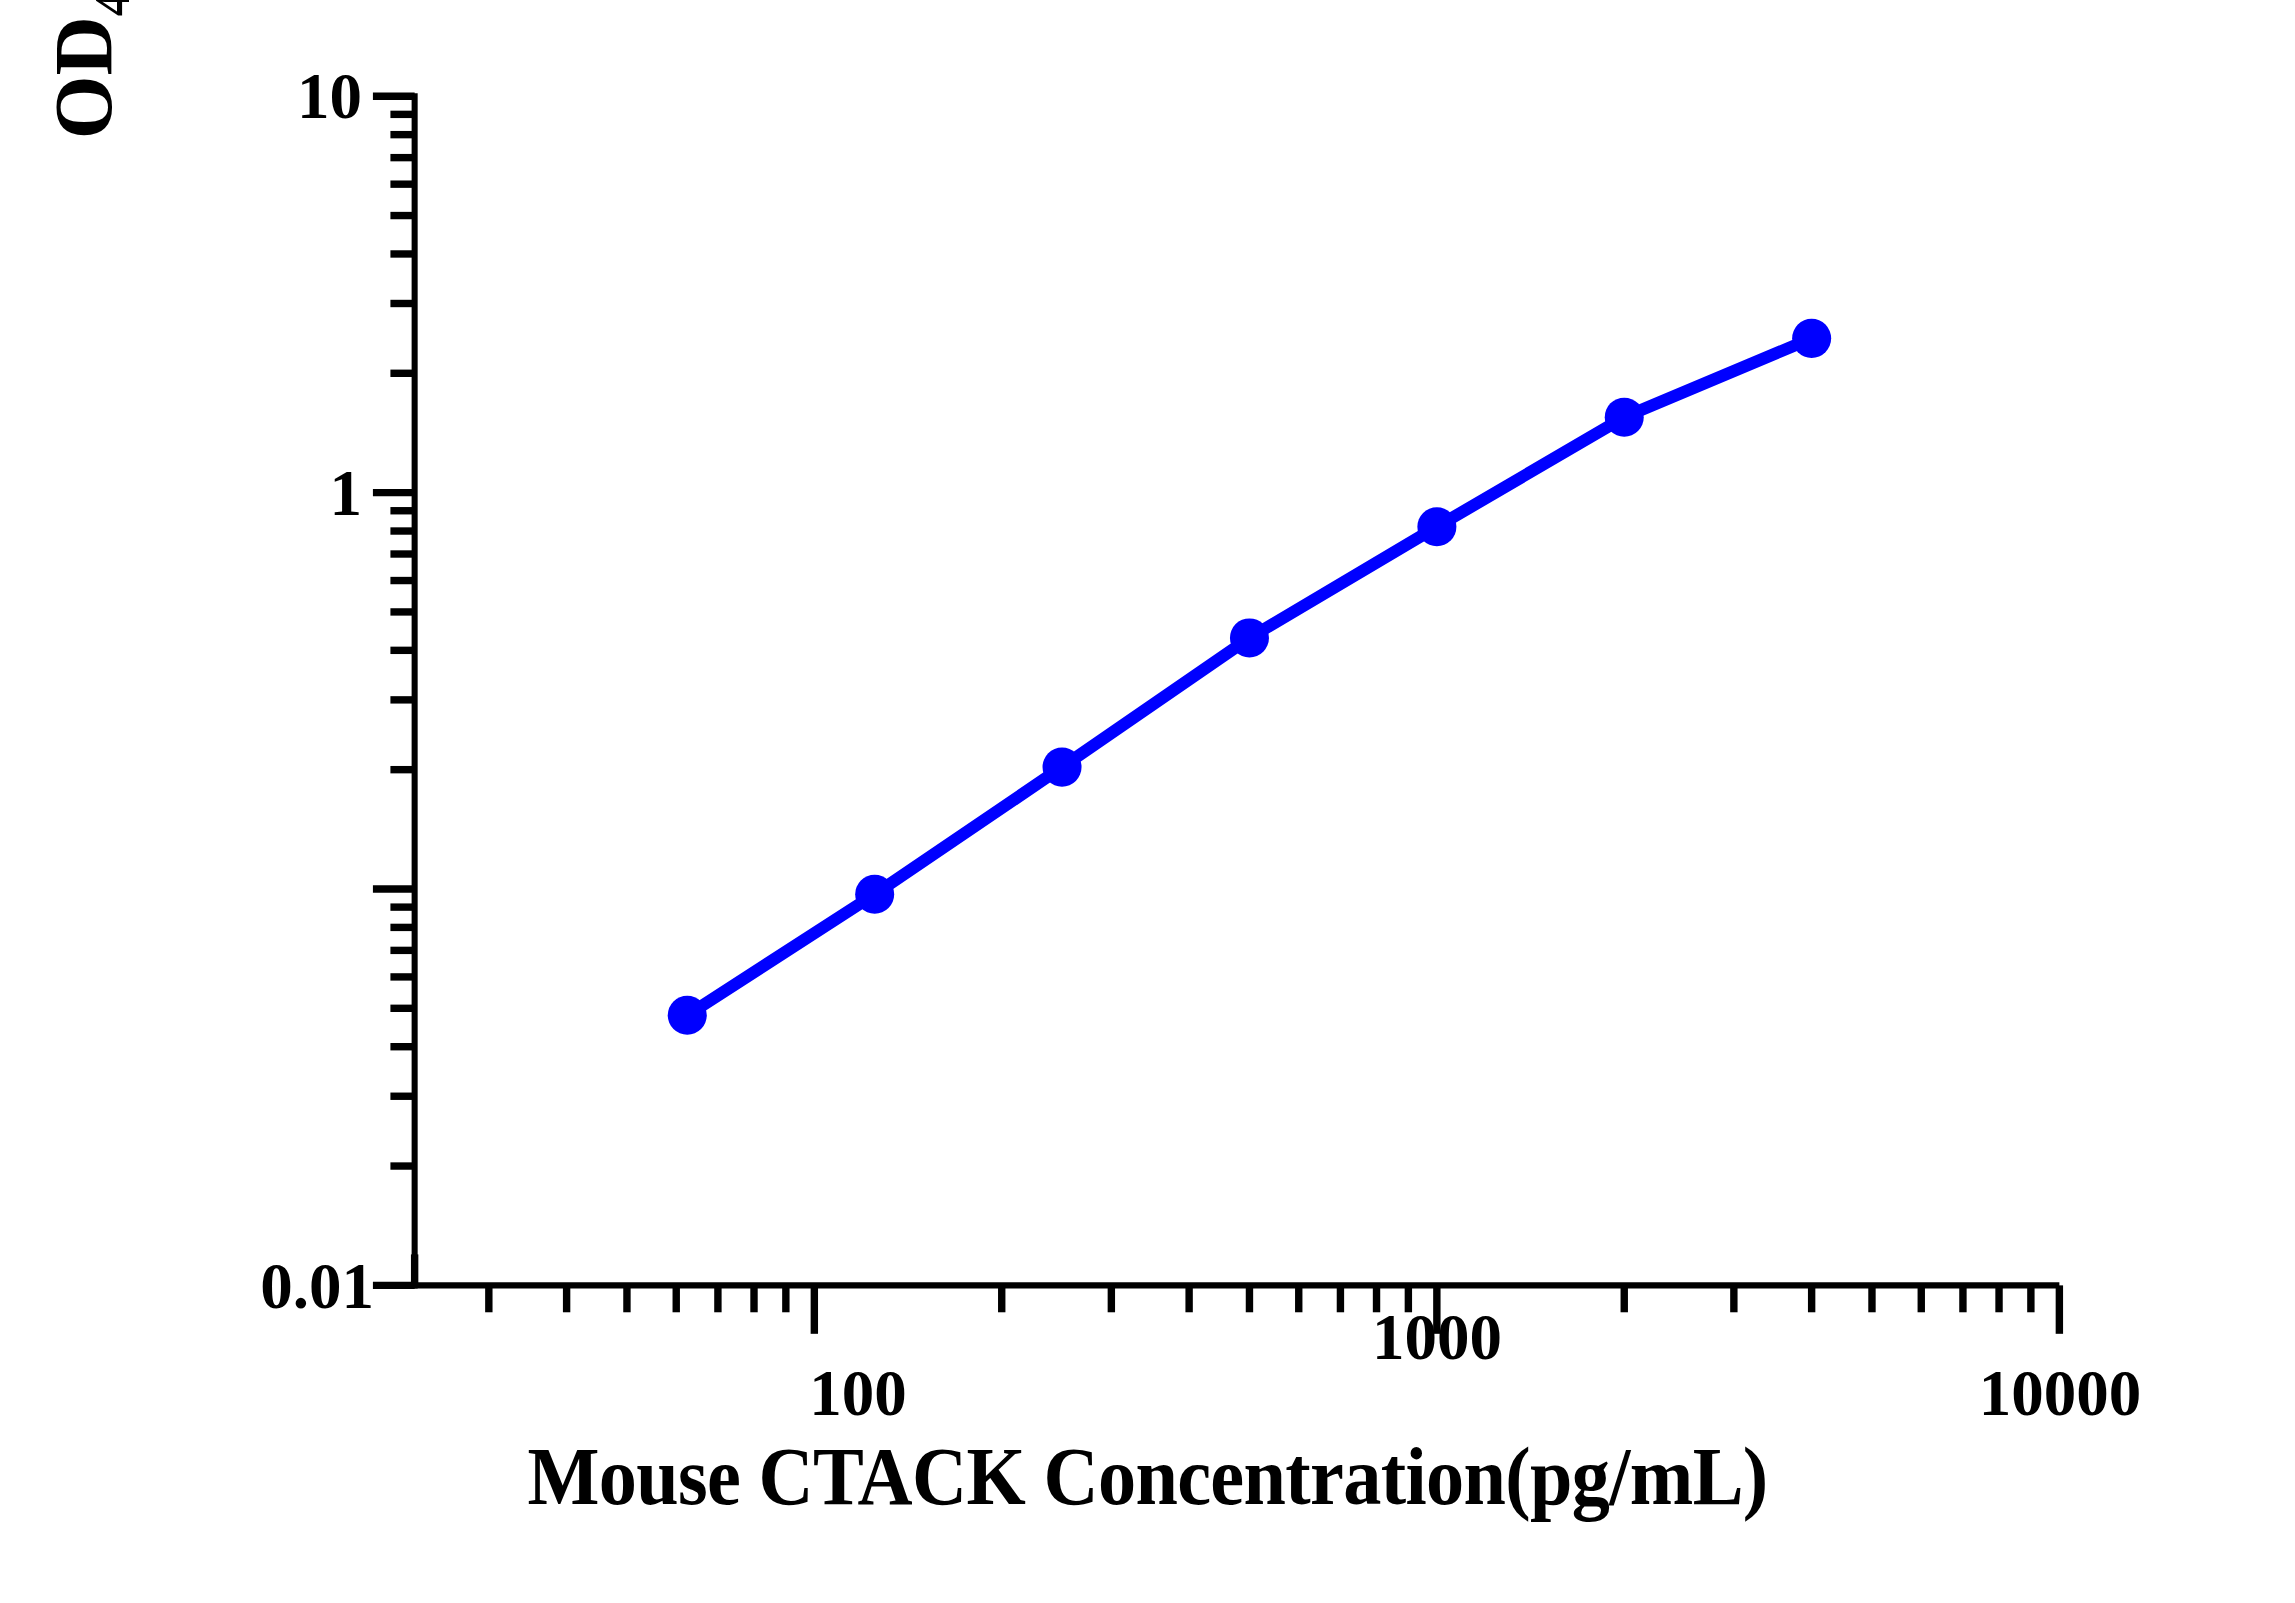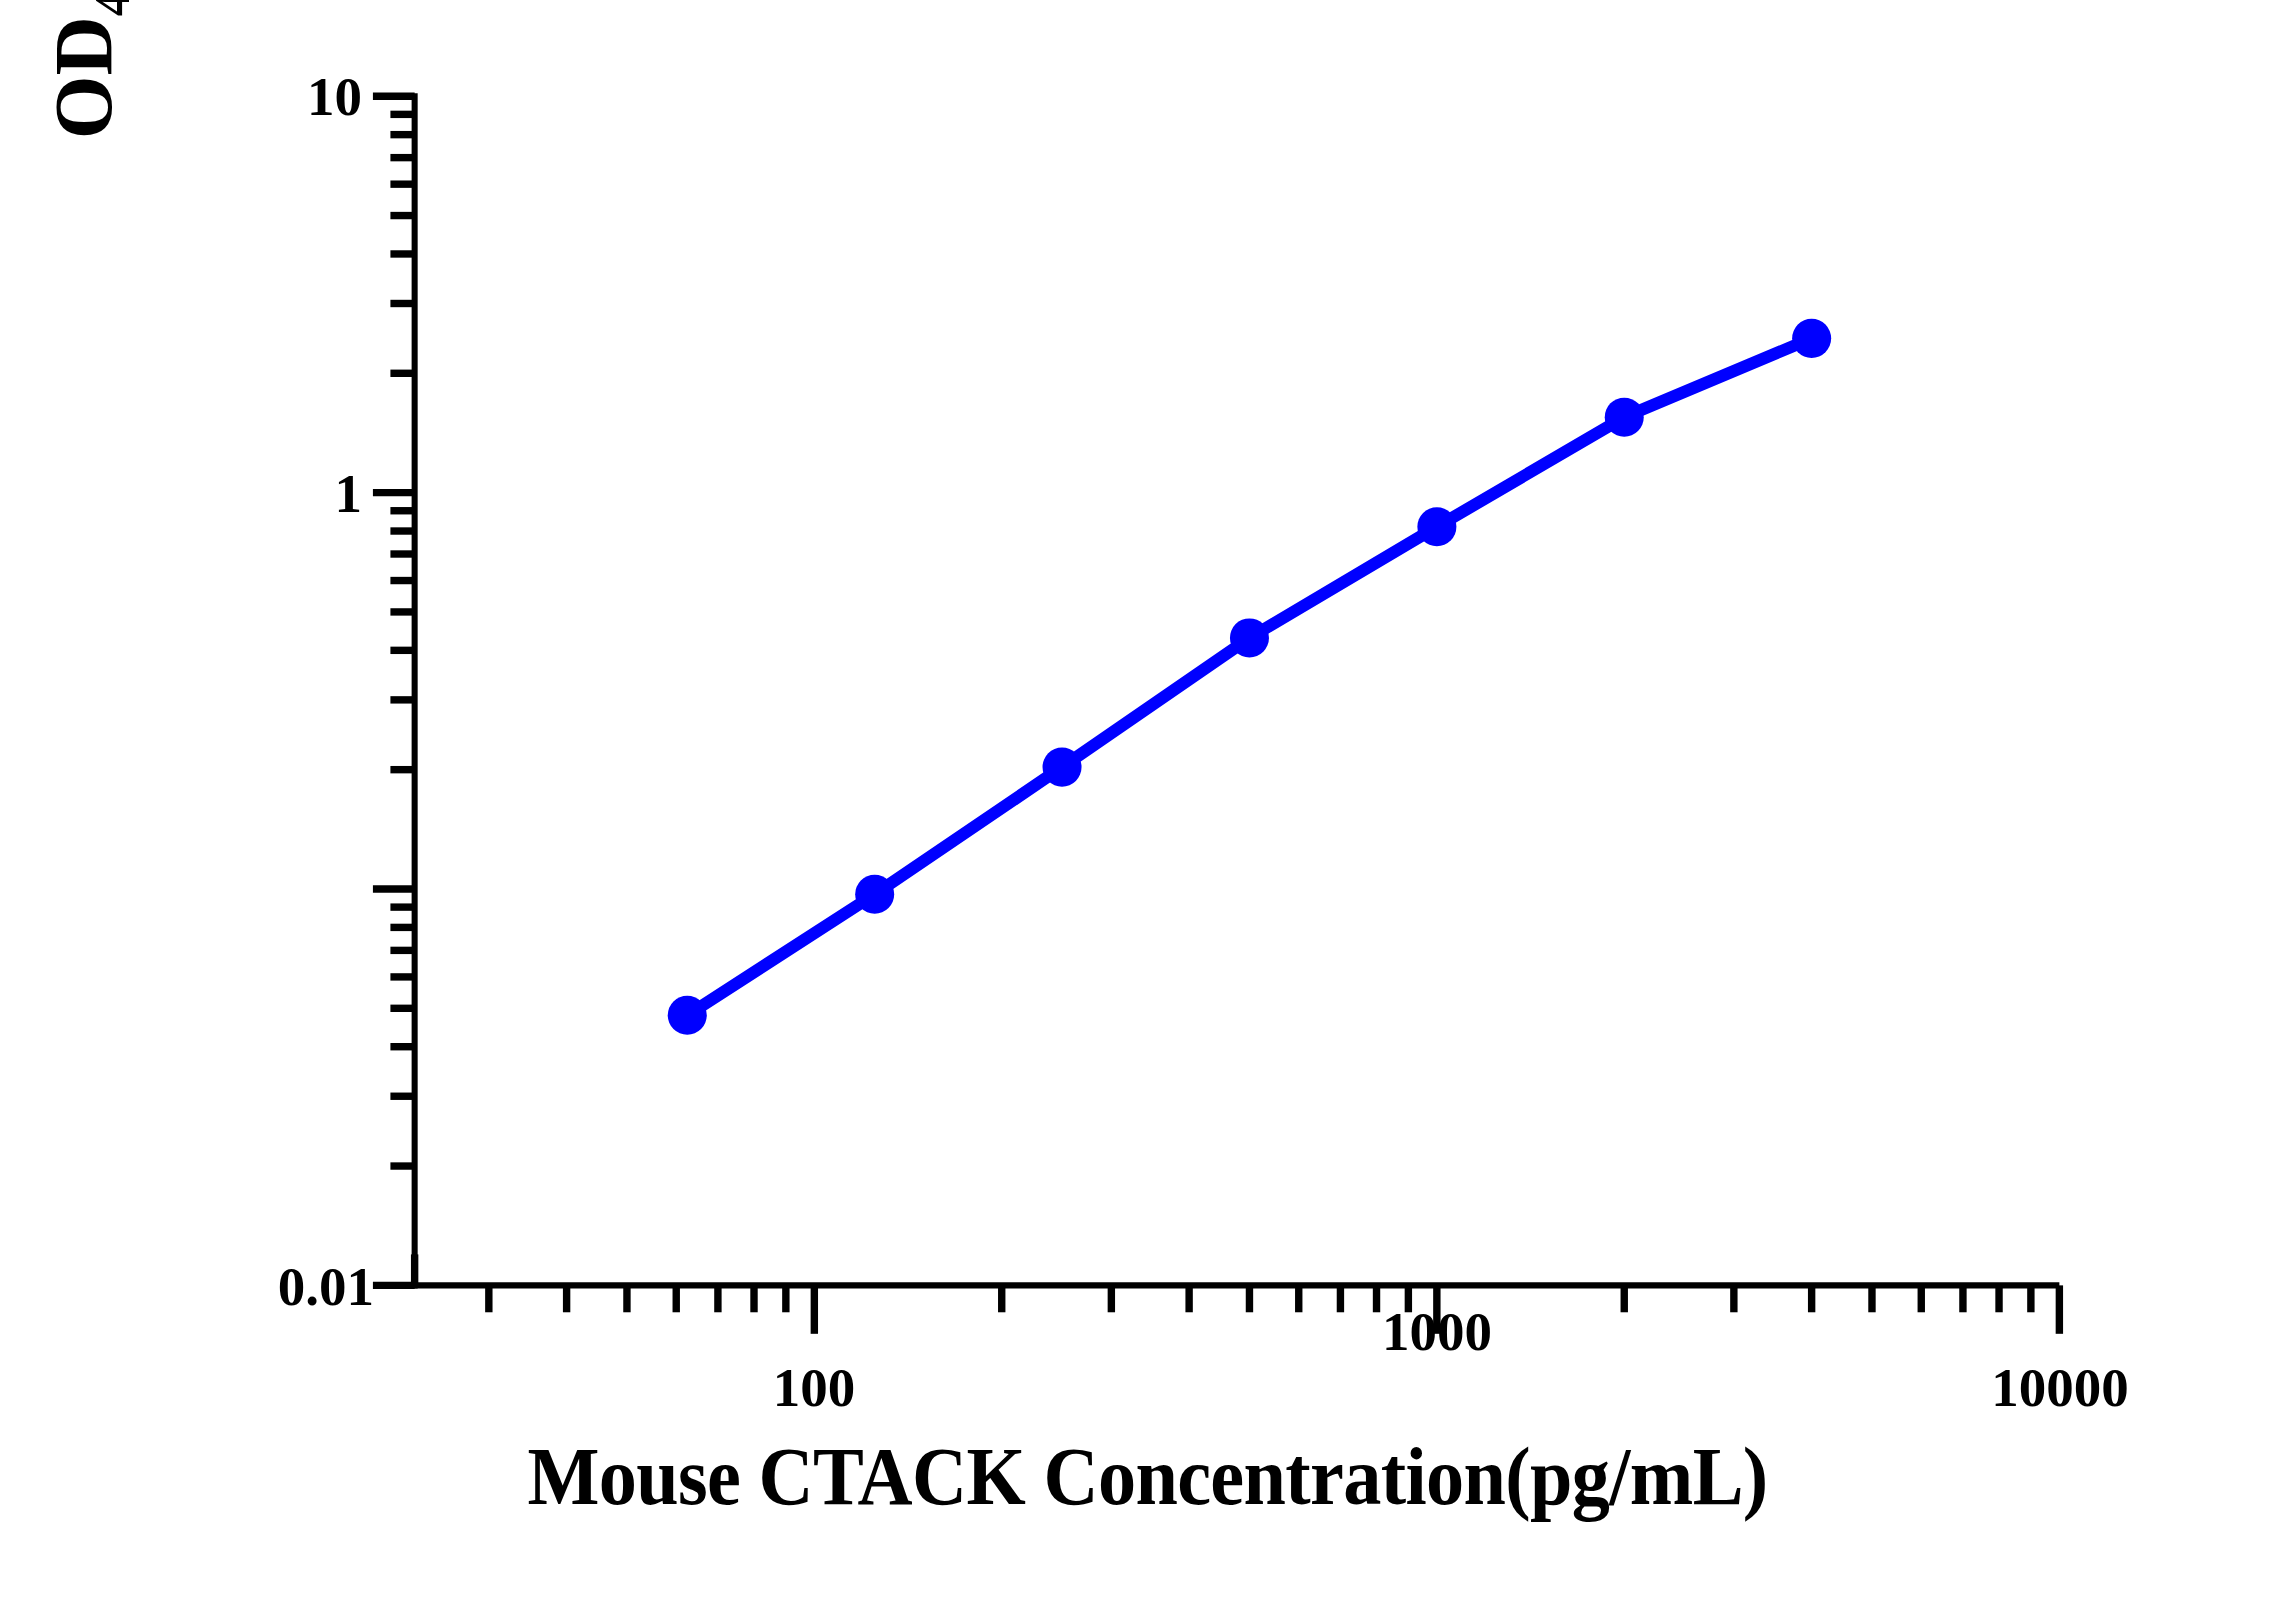--- a/index.html
+++ b/index.html
@@ -21,21 +21,21 @@
     transform-origin:0 0;
     display:flex;align-items:flex-end;justify-content:center;
     pointer-events:none;
   }
   #yaxis-title .inner{
     display:flex;align-items:baseline;font-size:82px;font-weight:bold;
     transform:translate(-6.7px,-4px);
   }
   #yaxis-title .sub{font-size:50px;position:relative;top:17.5px;letter-spacing:-0.7px;}
   .ticklabel{
-    position:absolute;font-size:55px;font-weight:bold;color:#000;
+    position:absolute;font-size:65px;font-weight:bold;color:#000;
     font-family:"Liberation Serif","DejaVu Serif",serif;white-space:nowrap;
   }
   .ytick-label{text-align:right;transform:translateY(-50%);}
   .xtick-label{text-align:center;transform:translateX(-50%);}
   svg#plot{position:absolute;left:0;top:0;}
 </style>
 </head>
 <body>
 
 <div id="chart-root">
@@ -113,21 +113,21 @@
         <circle cx="2135.0" cy="782.8" r="29" fill="#0000ff"></circle>
         <circle cx="2413.4" cy="619.9" r="29" fill="#0000ff"></circle>
         <circle cx="2691.9" cy="502.8" r="29" fill="#0000ff"></circle>
       </g>
   </svg>
 
   <div class="ticklabel ytick-label" id="ylab0" style="top: 96px; left: 0px; width: 362px;">10</div>
   <div class="ticklabel ytick-label" id="ylab1" style="top: 493px; left: 0px; width: 362px;">1</div>
   <div class="ticklabel ytick-label" id="ylab3" style="top: 1286px; left: 12px; width: 362px;">0.01</div>
 
-  <div class="ticklabel xtick-label" id="xlab0" style="left: 814px; top: 1356px;">100</div>
+  <div class="ticklabel xtick-label" id="xlab0" style="left: 858px; top: 1356px;">100</div>
   <div class="ticklabel xtick-label" id="xlab1" style="left: 1437px; top: 1300px; font-family: Liberation Serif, serif;">1000</div>
   <div class="ticklabel xtick-label" id="xlab2" style="left: 2060px; top: 1356px;">10000</div>
 
   <div id="yaxis-title">
     <div class="inner">
       <span class="axis-label-text">OD</span>
         <span class="sub axis-label-text">450nm</span>
     </div>
   </div>
 

